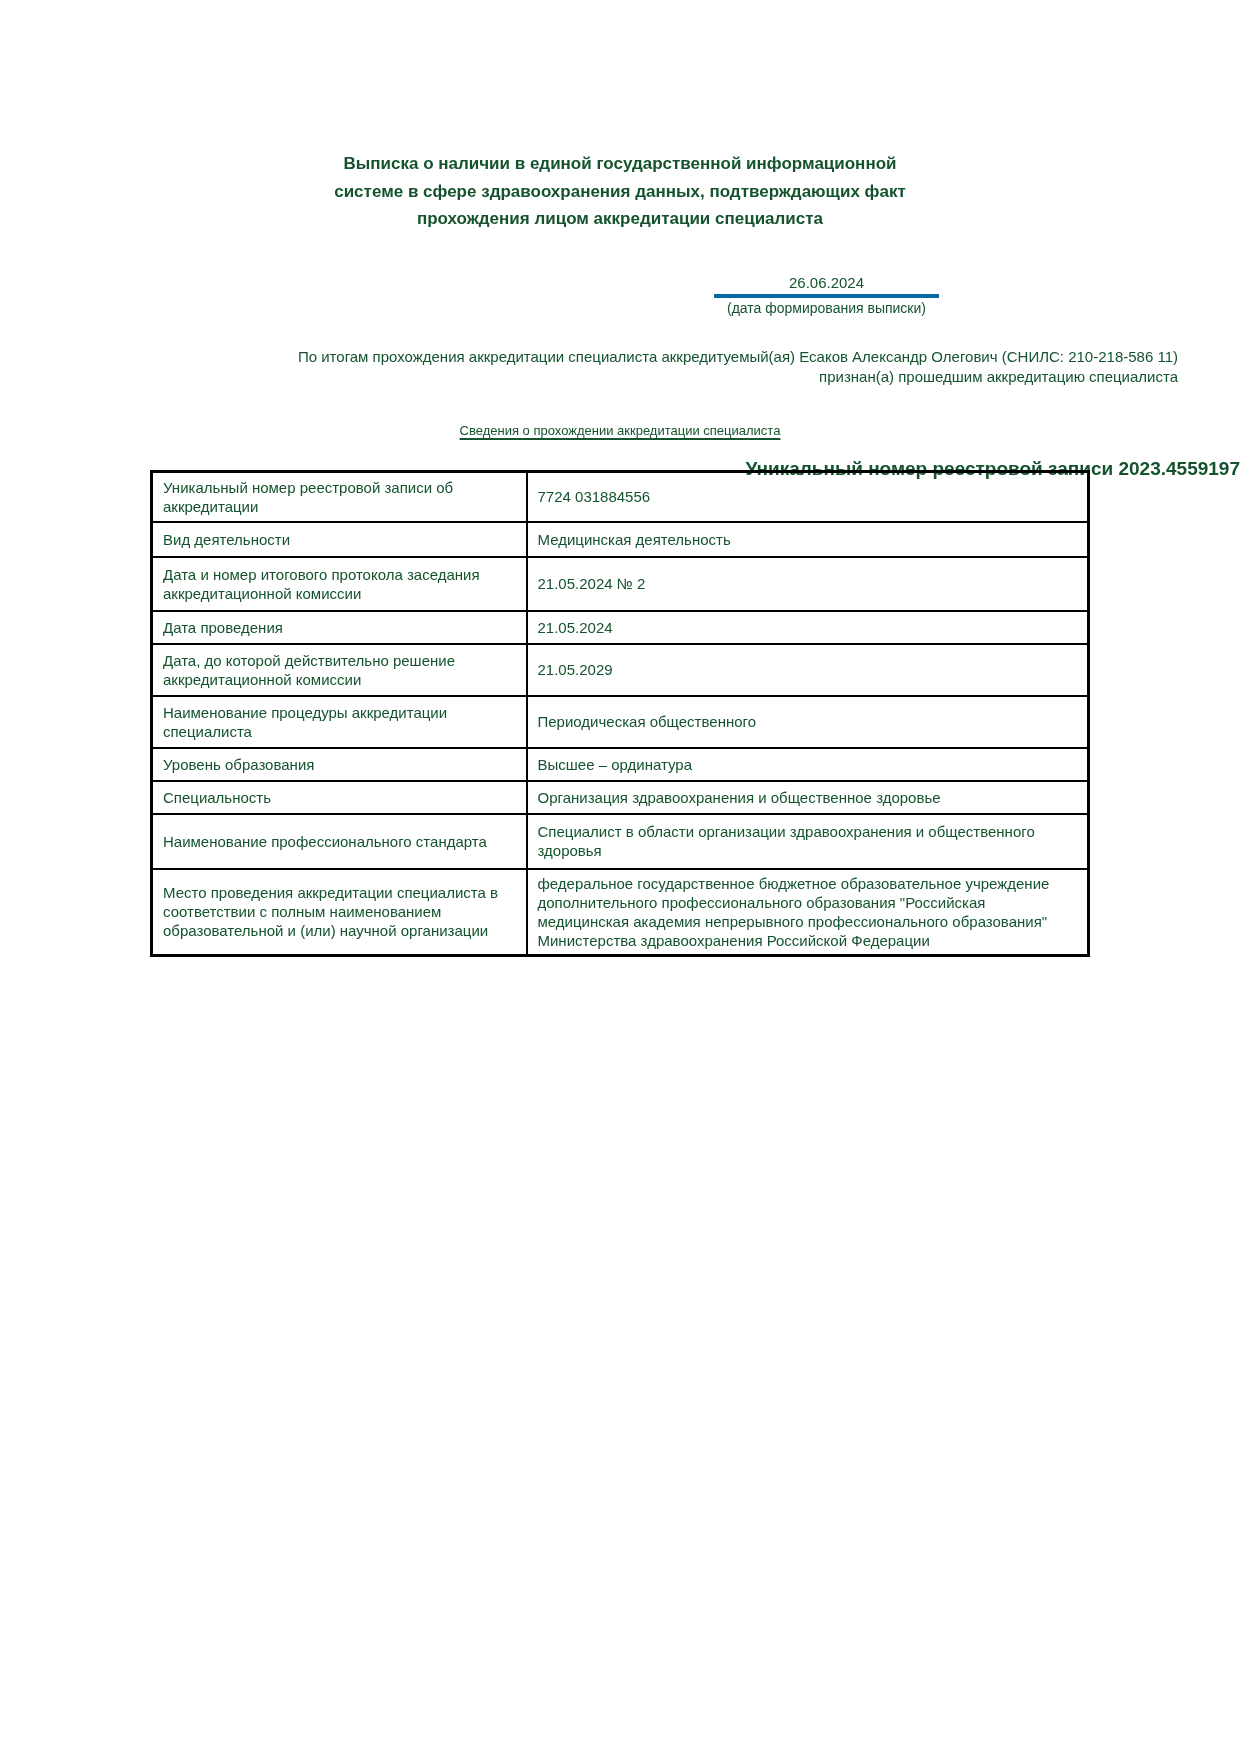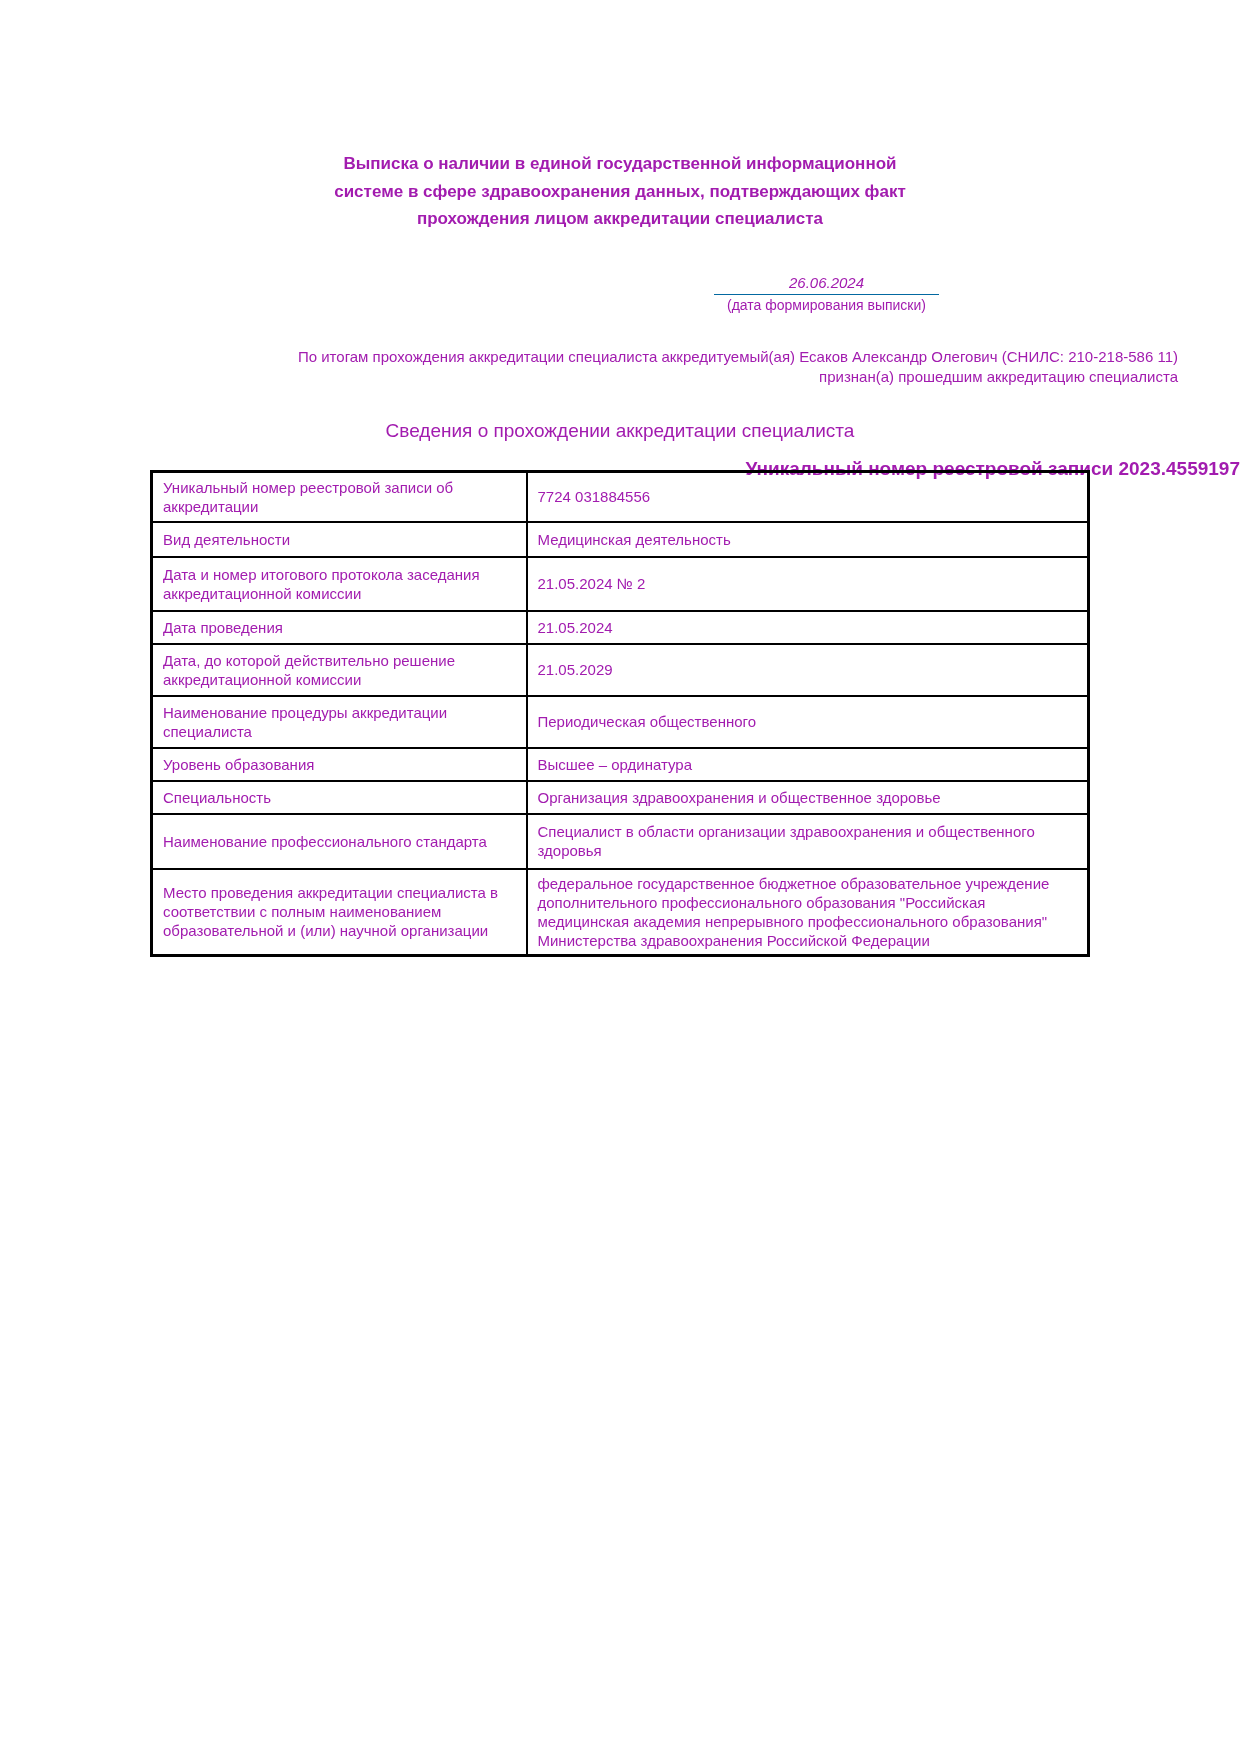--- a/index.html
+++ b/index.html
@@ -2,53 +2,53 @@
 <html lang="ru"><head>
 <meta charset="utf-8">
 <style>
   * { margin:0; padding:0; box-sizing:border-box; }
   html,body { background:#888; }
   .page {
     position:relative;
     width:1240px; height:1755px;
     margin:0 auto;
     background:#ffffff;
-    color:#a21caf;
+    color:#14532d;
     font-family:"Liberation Sans", sans-serif;
     overflow:hidden;
   }
   .doc-title {
     position:absolute; top:150px; left:0; width:1240px;
     text-align:center;
     font-size:17px; font-weight:bold; line-height:27.5px;
   }
   .date-block {
     position:absolute; top:273px; left:714px; width:225px;
     text-align:center;
   }
   .date-value {
     font-size:15px; line-height:19px;
     padding-bottom:2px;
-    border-bottom:1px solid #0369a1;
-    font-style:italic;
+    border-bottom:4px solid #0369a1;
   }
   .date-caption {
     font-size:14px; line-height:17px;
     padding-top:2px;
     white-space:nowrap;
   }
   .intro {
     position:absolute; top:347px; left:78px; width:1100px;
     text-align:right;
     font-size:15px; line-height:20px;
   }
   .section-heading {
     position:absolute; top:421px; left:0; width:1240px;
     text-align:center;
-    font-size:19px; line-height:20px;
+    font-size:13px; line-height:20px;
+    text-decoration:underline;
     text-underline-offset:3px;
     text-decoration-thickness:1.5px;
   }
   .registry-heading {
     position:absolute; top:458px; left:0; width:1240px;
     text-align:right;
     font-size:19px; font-weight:bold; line-height:22px;
   }
   table.acc {
     position:absolute; top:470px; left:150px;

